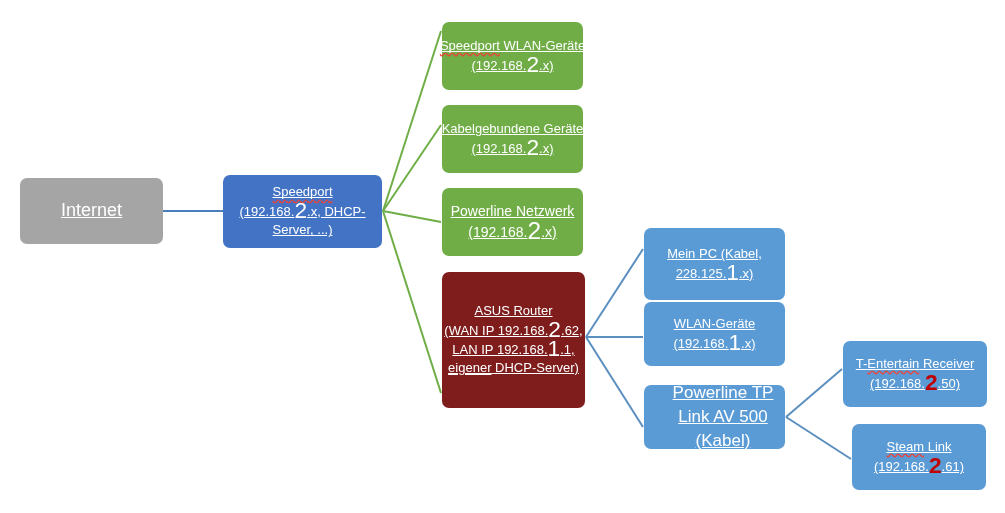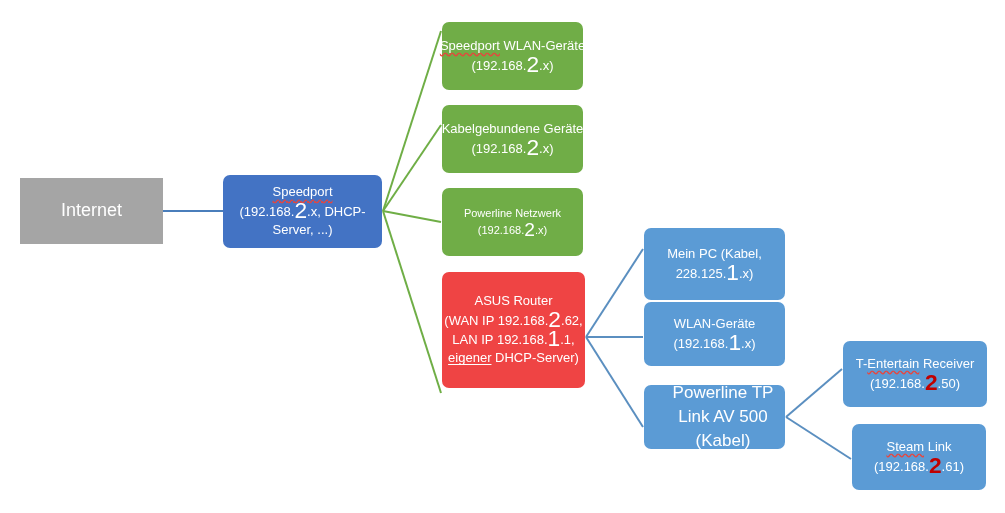--- a/index.html
+++ b/index.html
@@ -28,20 +28,21 @@
     box-sizing: border-box;
     border-radius: 7px;
     color: #ffffff;
     display: flex;
     flex-direction: column;
     align-items: center;
     justify-content: center;
     text-align: right;
     line-height: 1.42;
     z-index: 2;
+    text-decoration: underline;
   }
   .node .line {
     display: block;
     white-space: nowrap;
   }
   
   .big {
     font-size: 1.75em;
     line-height: 0.6;
     vertical-align: baseline;
@@ -59,46 +60,46 @@
   }
   .ul {
     text-decoration: underline;
     text-underline-offset: 2px;
   }
 
   
   #node-internet {
     left: 20px;  top: 178px;  width: 143px; height: 66px;
     background: #A5A5A5;
-    border-radius: 0;
+    border-radius: 7px;
     font-size: 18px;
   }
   #node-speedport {
     left: 223px; top: 175px; width: 159px; height: 73px;
     background: #4373C4;
     font-size: 13px;
   }
   #node-sp-wlan {
     left: 442px; top: 22px; width: 141px; height: 68px;
     background: #70AD47;
     font-size: 13px;
   }
   #node-kabel {
     left: 442px; top: 105px; width: 141px; height: 68px;
     background: #70AD47;
     font-size: 13px;
   }
   #node-powerline-net {
     left: 442px; top: 188px; width: 141px; height: 68px;
     background: #70AD47;
-    font-size: 11px;
+    font-size: 14px;
   }
   #node-asus {
-    left: 442px; top: 272px; width: 143px; height: 116px;
-    background: #ef4444;
+    left: 442px; top: 272px; width: 143px; height: 136px;
+    background: #7f1d1d;
     font-size: 13px;
   }
   #node-meinpc {
     left: 644px; top: 220px; width: 141px; height: 72px;
     background: #5B9BD5;
     font-size: 13px;
     margin-top: 8px;
   }
   #node-wlan2 {
     left: 644px; top: 302px; width: 141px; height: 64px;

